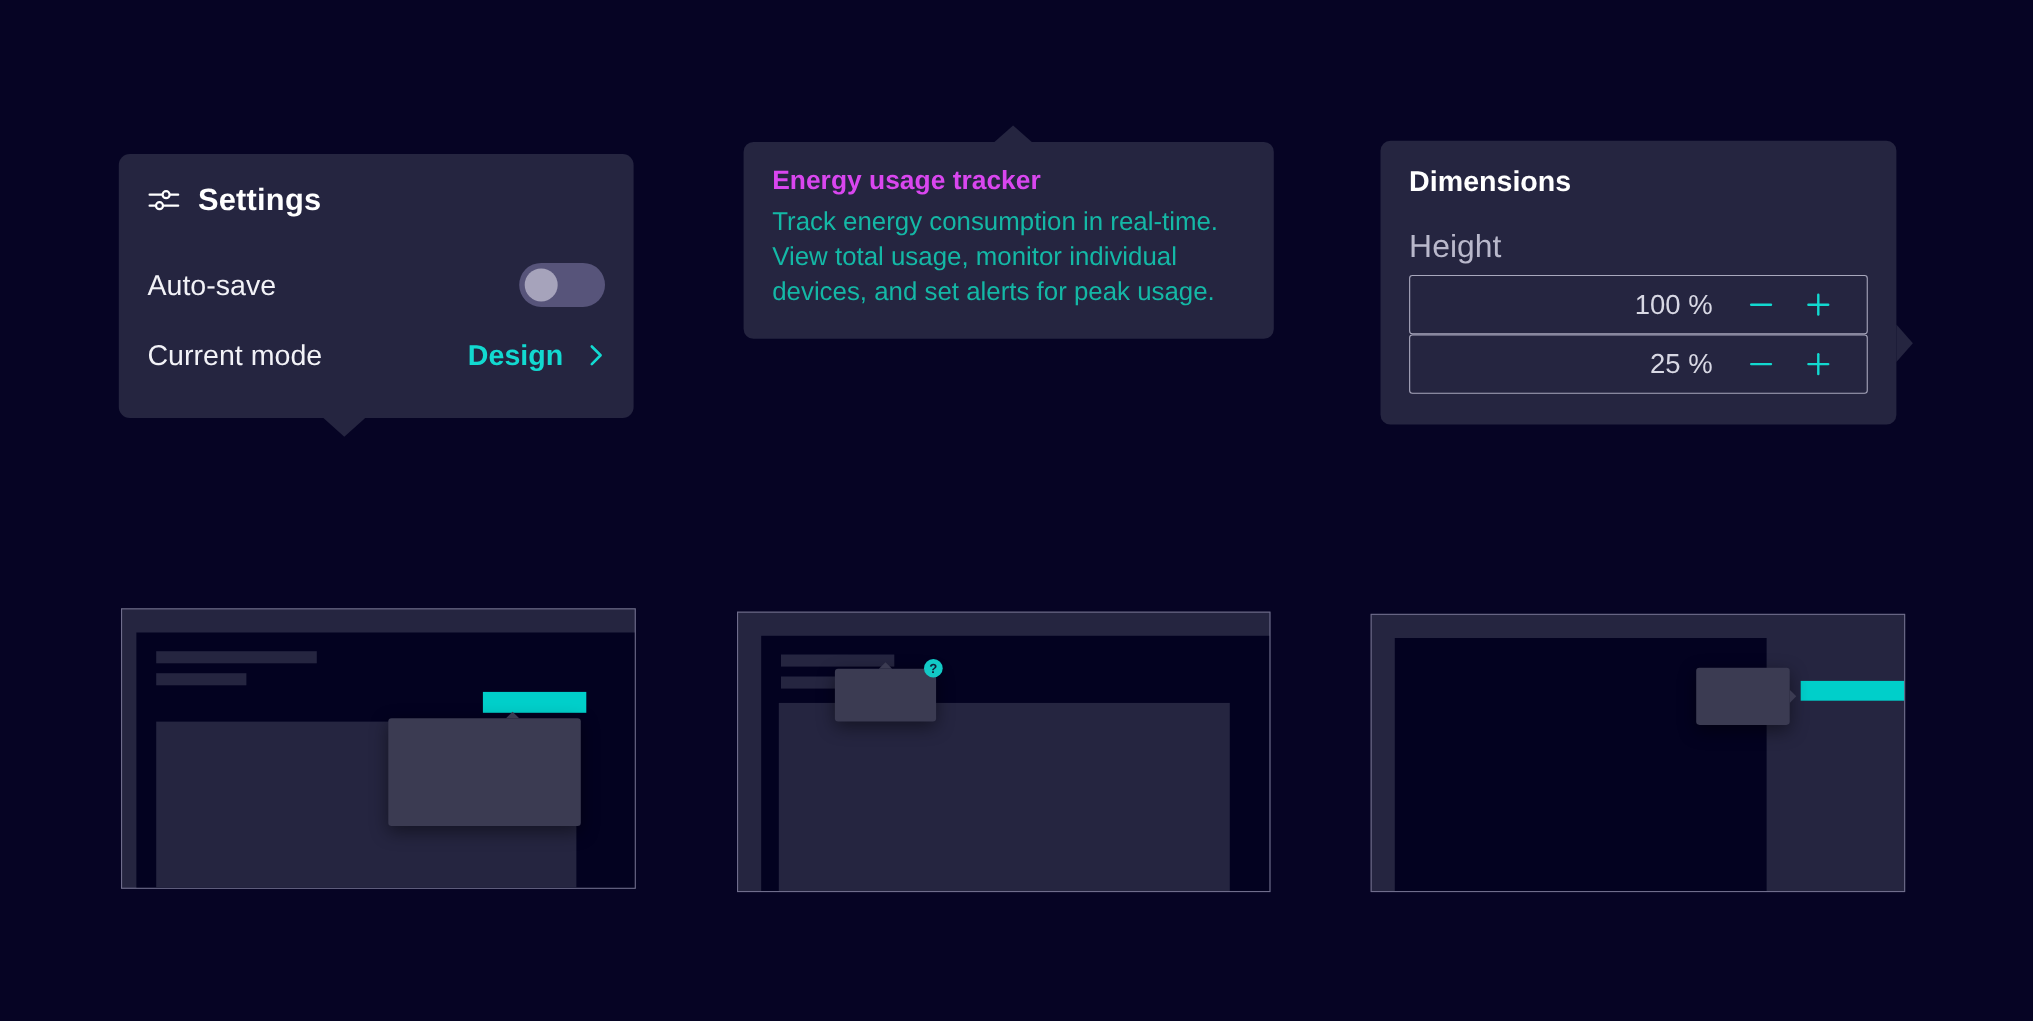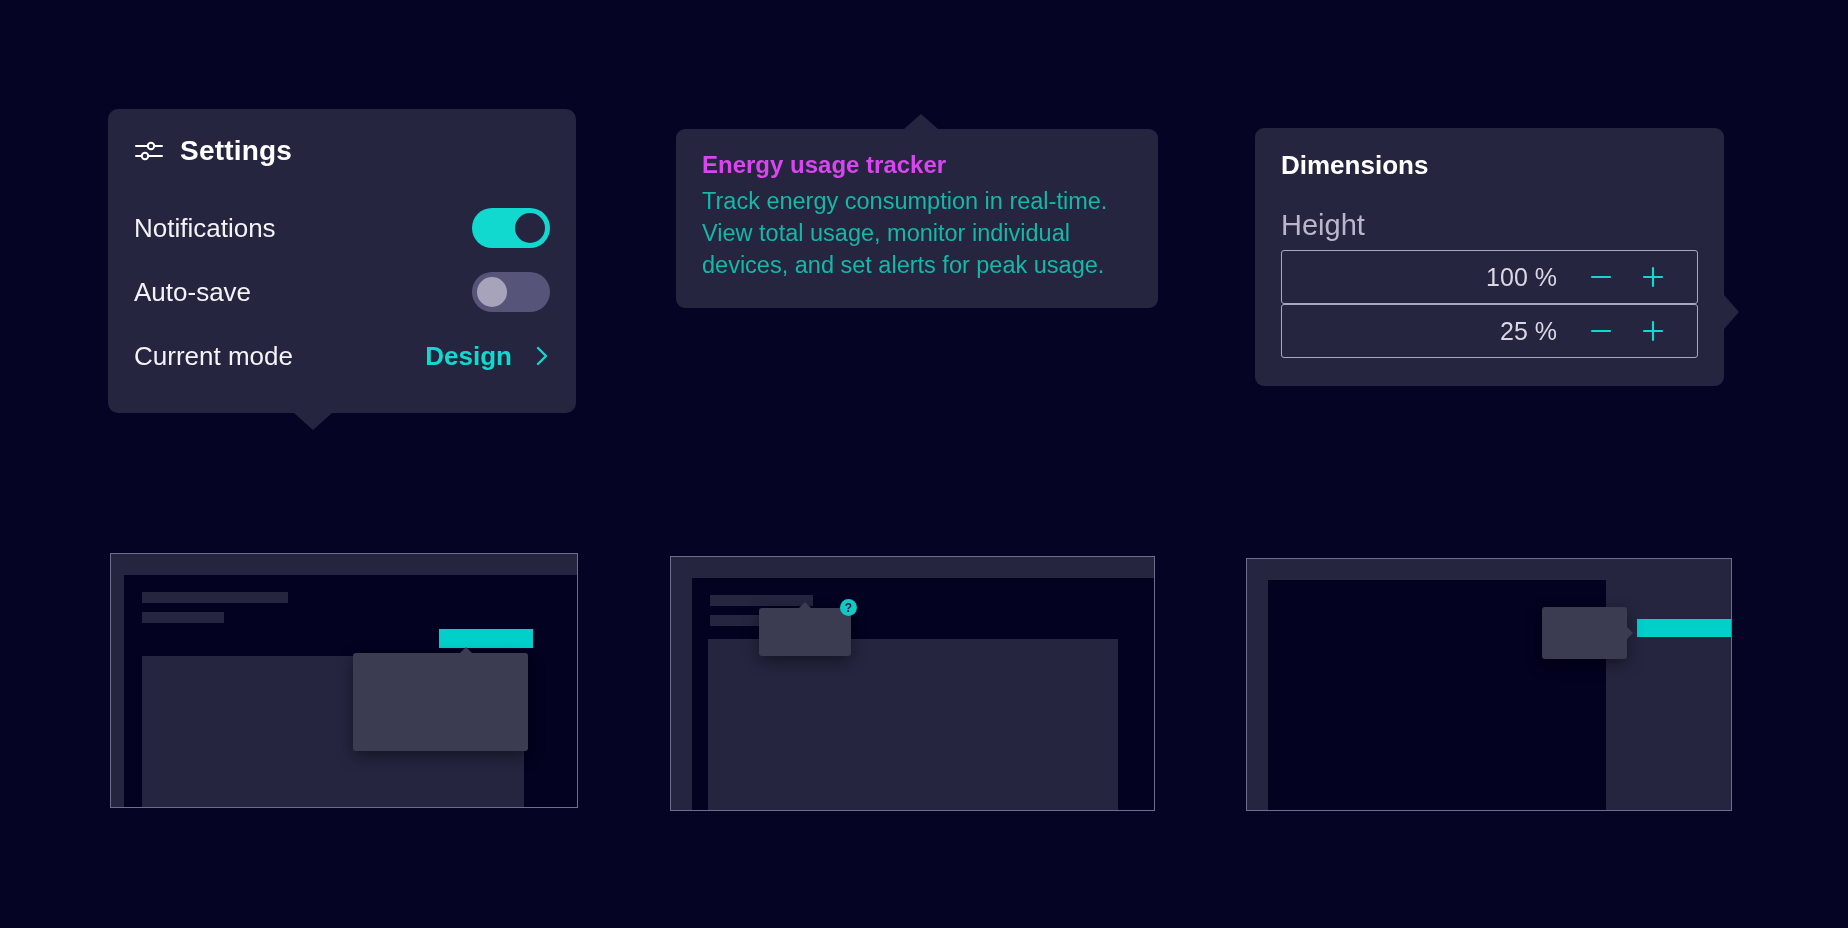--- a/index.html
+++ b/index.html
@@ -21,21 +21,21 @@
     position: absolute;
     inset: 0;
     width: 1848px;
     height: 928px;
   }
 
   
   .settings-panel {
     position: absolute;
     left: 108px;
-    top: 109px;
+    top: 140px;
     width: 468px;
     background: #252540;
     border-radius: 10px;
     padding: 26px 26px 30px 26px;
   }
 
   .settings-header {
     display: flex;
     align-items: center;
     gap: 16px;
@@ -281,26 +281,20 @@
           <line x1="21" y1="8" x2="28" y2="8"></line>
           <circle cx="17" cy="8" r="3.2" fill="none"></circle>
           <line x1="2" y1="18" x2="7" y2="18"></line>
           <line x1="15" y1="18" x2="28" y2="18"></line>
           <circle cx="11" cy="18" r="3.2" fill="none"></circle>
         </svg>
       </span>
       <span class="settings-title">Settings</span>
     </div>
 
-    <div class="settings-row">
-      <span class="row-label">Notifications</span>
-      <button class="toggle on">
-        <span class="knob"></span>
-      </button>
-    </div>
 
     <div class="settings-row">
       <span class="row-label">Auto-save</span>
       <button class="toggle off">
         <span class="knob"></span>
       </button>
     </div>
 
     <div class="settings-row">
       <span class="row-label">Current mode</span>

